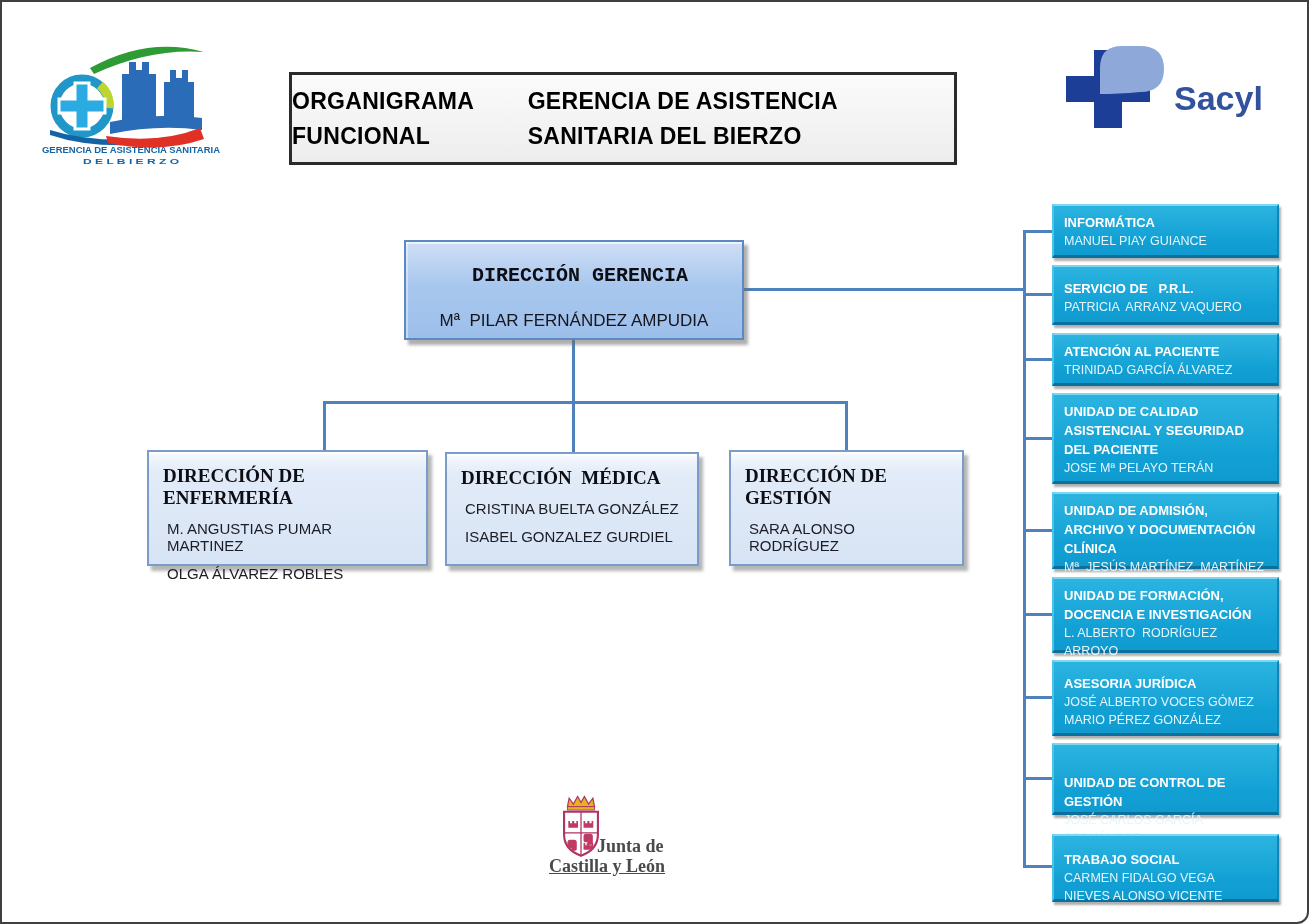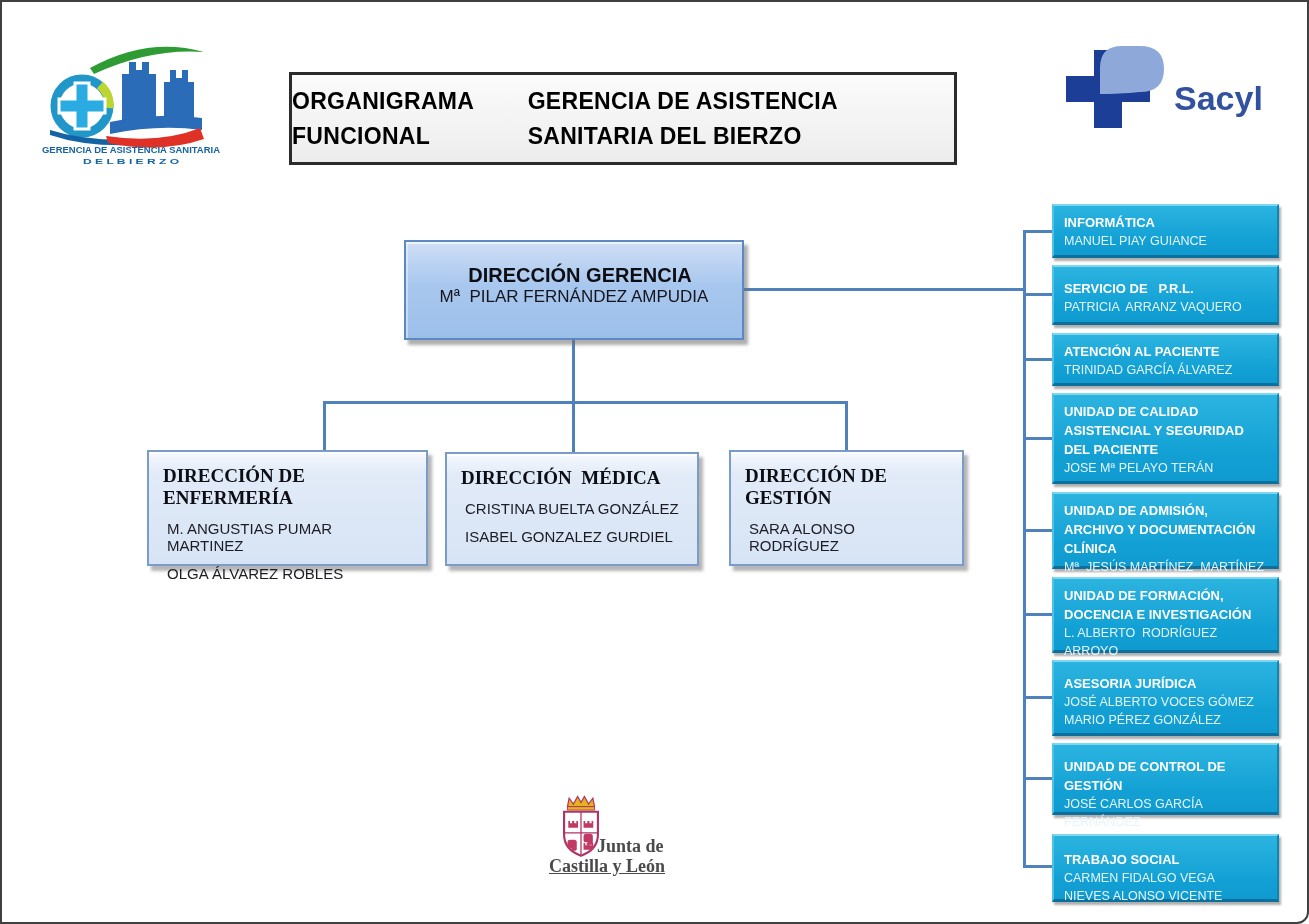--- a/index.html
+++ b/index.html
@@ -16,22 +16,22 @@
     display:flex;flex-direction:row;justify-content:center;align-items:center;
   }
   .banner-line{font-size:23px;font-weight:bold;color:#000;line-height:1.5;white-space:pre-wrap;letter-spacing:.3px;}
   
   .root-box{
     position:absolute;left:402px;top:238px;width:340px;height:100px;box-sizing:border-box;
     border:2px solid #5c88c4;background:linear-gradient(180deg,#cfdff5,#a8c7ee 45%,#9cbfea);
     box-shadow:4px 5px 3px rgba(110,110,110,.55),inset 0 2px 0 rgba(255,255,255,.65),inset 2px 0 0 rgba(255,255,255,.4);
     text-align:center;padding-top:22px;
   }
-  .root-title{font-family:Liberation Sans, sans-serif;font-weight:bold;font-size:20px;color:#0d0d14;white-space:pre-wrap;margin-left:12px;}
-  .root-name{font-size:17px;color:#15151d;margin-top:0;white-space:pre-wrap;}
+  .root-title{font-family:Liberation Mono, monospace;font-weight:bold;font-size:20px;color:#0d0d14;white-space:pre-wrap;margin-left:12px;}
+  .root-name{font-size:17px;color:#15151d;margin-top:24px;white-space:pre-wrap;}
   .dir-box{
     position:absolute;box-sizing:border-box;
     border:2px solid #7b9cc9;background:linear-gradient(180deg,#f7faff 0%,#e2ebf8 18%,#d7e4f5 100%);
     box-shadow:4px 5px 3px rgba(110,110,110,.5),inset 0 2px 0 rgba(255,255,255,.9);
     padding:13px 14px 0 14px;
   }
   .dir-title{font-family:"Liberation Serif",serif;font-weight:bold;font-size:19px;color:#0d0d14;white-space:pre-wrap;}
   .dir-name{font-size:15px;color:#1c1c24;margin-top:11px;padding-left:4px;white-space:pre-wrap;}
   
   .unit{
@@ -143,21 +143,21 @@
   </div>
   <div class="unit" style="top:575px;height:76px">
     <div class="unit-title">UNIDAD DE FORMACIÓN, DOCENCIA E INVESTIGACIÓN</div>
     <div class="unit-name">L. ALBERTO  RODRÍGUEZ ARROYO</div>
   </div>
   <div class="unit" style="top:658px;height:76px;padding-top:12px">
     <div class="unit-title">ASESORIA JURÍDICA</div>
     <div class="unit-name">JOSÉ ALBERTO VOCES GÓMEZ</div>
     <div class="unit-name">MARIO PÉREZ GONZÁLEZ</div>
   </div>
-  <div class="unit" style="top:741px;height:72px;padding-top:12px">
+  <div class="unit" style="top:741px;height:72px;padding-top:28px">
     <div class="unit-title">UNIDAD DE CONTROL DE GESTIÓN</div>
     <div class="unit-name">JOSÉ CARLOS GARCÍA FERNÁNDEZ</div>
   </div>
   <div class="unit" style="top:832px;height:68px;padding-top:14px">
     <div class="unit-title">TRABAJO SOCIAL</div>
     <div class="unit-name">CARMEN FIDALGO VEGA</div>
     <div class="unit-name">NIEVES ALONSO VICENTE</div>
   </div>
 
   <div class="logo-junta">

